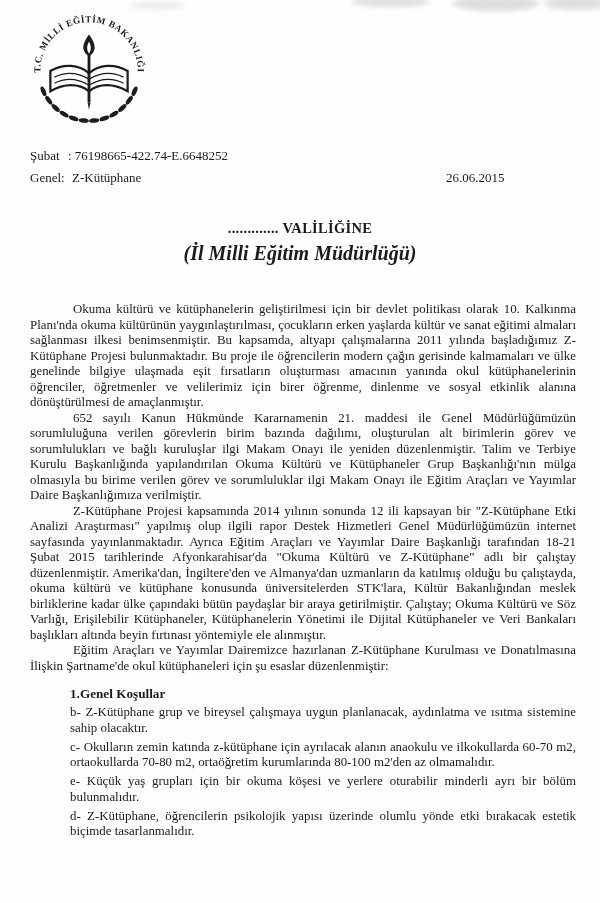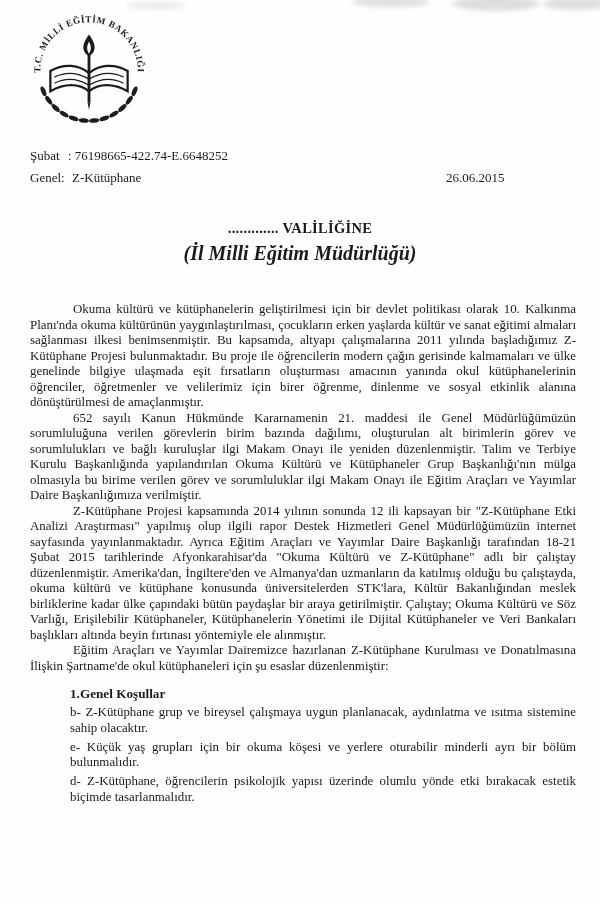--- a/index.html
+++ b/index.html
@@ -124,17 +124,18 @@
     <div class="r2">(İl Milli Eğitim Müdürlüğü)</div>
   </div>
 
   <div class="body">
     <p>Okuma kültürü ve kütüphanelerin geliştirilmesi için bir devlet politikası olarak 10. Kalkınma Planı'nda okuma kültürünün yaygınlaştırılması, çocukların erken yaşlarda kültür ve sanat eğitimi almaları sağlanması ilkesi benimsenmiştir. Bu kapsamda, altyapı çalışmalarına 2011 yılında başladığımız Z-Kütüphane Projesi bulunmaktadır. Bu proje ile öğrencilerin modern çağın gerisinde kalmamaları ve ülke genelinde bilgiye ulaşmada eşit fırsatların oluşturması amacının yanında okul kütüphanelerinin öğrenciler, öğretmenler ve velilerimiz için birer öğrenme, dinlenme ve sosyal etkinlik alanına dönüştürülmesi de amaçlanmıştır.</p>
     <p>652 sayılı Kanun Hükmünde Kararnamenin 21. maddesi ile Genel Müdürlüğümüzün sorumluluğuna verilen görevlerin birim bazında dağılımı, oluşturulan alt birimlerin görev ve sorumlulukları ve bağlı kuruluşlar ilgi Makam Onayı ile yeniden düzenlenmiştir. Talim ve Terbiye Kurulu Başkanlığında yapılandırılan Okuma Kültürü ve Kütüphaneler Grup Başkanlığı'nın mülga olmasıyla bu birime verilen görev ve sorumluluklar ilgi Makam Onayı ile Eğitim Araçları ve Yayımlar Daire Başkanlığımıza verilmiştir.</p>
     <p>Z-Kütüphane Projesi kapsamında 2014 yılının sonunda 12 ili kapsayan bir "Z-Kütüphane Etki Analizi Araştırması" yapılmış olup ilgili rapor Destek Hizmetleri Genel Müdürlüğümüzün internet sayfasında yayınlanmaktadır. Ayrıca Eğitim Araçları ve Yayımlar Daire Başkanlığı tarafından 18-21 Şubat 2015 tarihlerinde Afyonkarahisar'da "Okuma Kültürü ve Z-Kütüphane" adlı bir çalıştay düzenlenmiştir. Amerika'dan, İngiltere'den ve Almanya'dan uzmanların da katılmış olduğu bu çalıştayda, okuma kültürü ve kütüphane konusunda üniversitelerden STK'lara, Kültür Bakanlığından meslek birliklerine kadar ülke çapındaki bütün paydaşlar bir araya getirilmiştir. Çalıştay; Okuma Kültürü ve Söz Varlığı, Erişilebilir Kütüphaneler, Kütüphanelerin Yönetimi ile Dijital Kütüphaneler ve Veri Bankaları başlıkları altında beyin fırtınası yöntemiyle ele alınmıştır.</p>
     <p>Eğitim Araçları ve Yayımlar Dairemizce hazırlanan Z-Kütüphane Kurulması ve Donatılmasına İlişkin Şartname'de okul kütüphaneleri için şu esaslar düzenlenmiştir:</p>
     <div class="section-title">1.Genel Koşullar</div>
     <p class="item">b- Z-Kütüphane grup ve bireysel çalışmaya uygun planlanacak, aydınlatma ve ısıtma sistemine sahip olacaktır.</p>
+    <p class="item">c- Okulların zemin katında z-kütüphane için ayrılacak alanın anaokulu ve ilkokullarda 60-70 m2, ortaokullarda 70-80 m2, ortaöğretim kurumlarında 80-100 m2'den az olmamalıdır.</p>
     <p class="item">e- Küçük yaş grupları için bir okuma köşesi ve yerlere oturabilir minderli ayrı bir bölüm bulunmalıdır.</p>
     <p class="item">d- Z-Kütüphane, öğrencilerin psikolojik yapısı üzerinde olumlu yönde etki bırakacak estetik biçimde tasarlanmalıdır.</p>
   </div>
 
 </div>
 
 </body></html>

